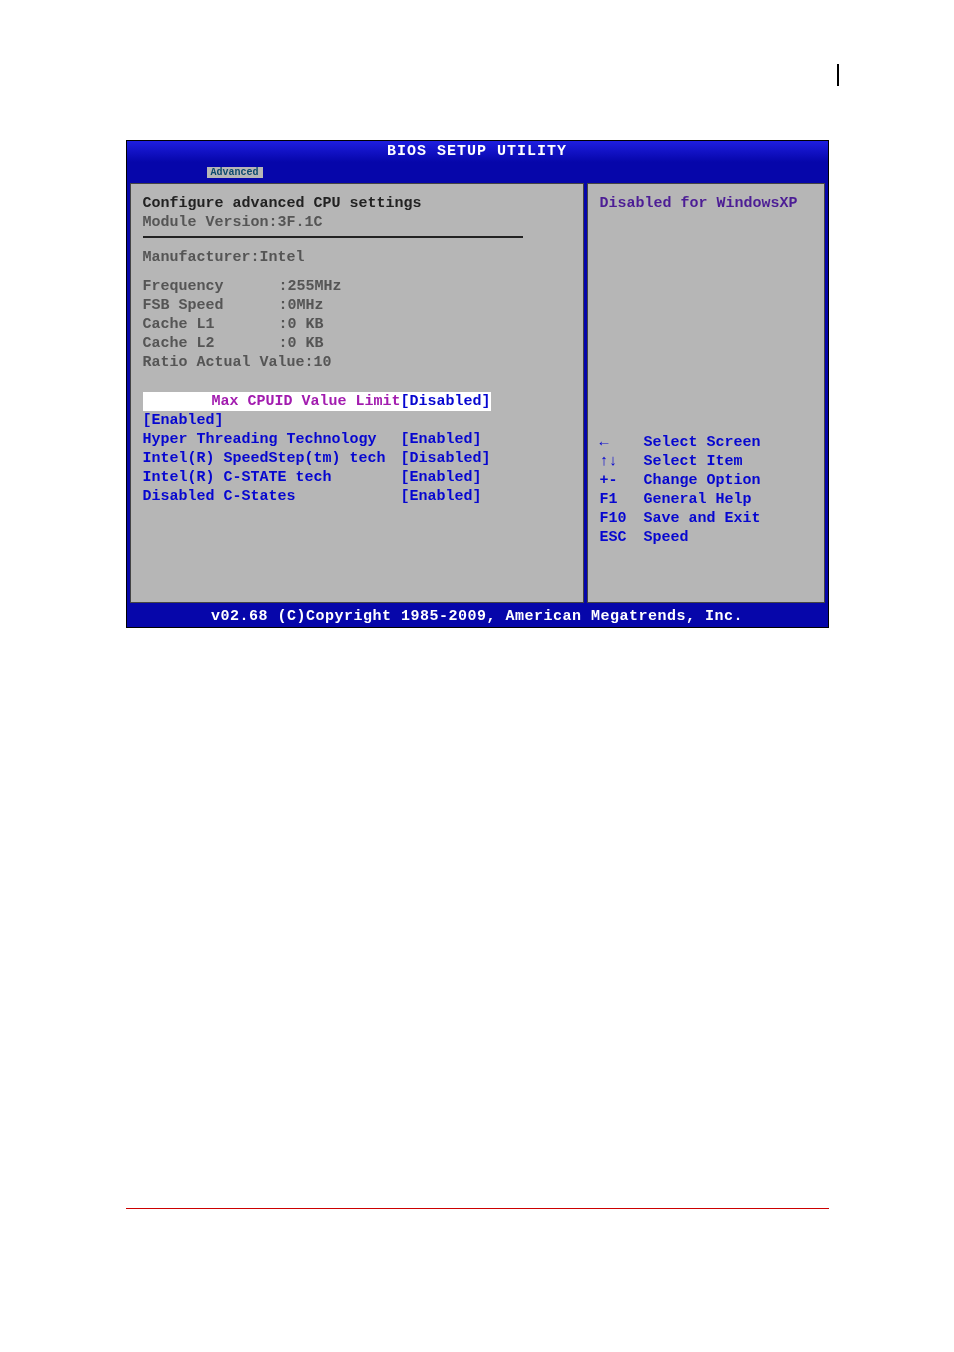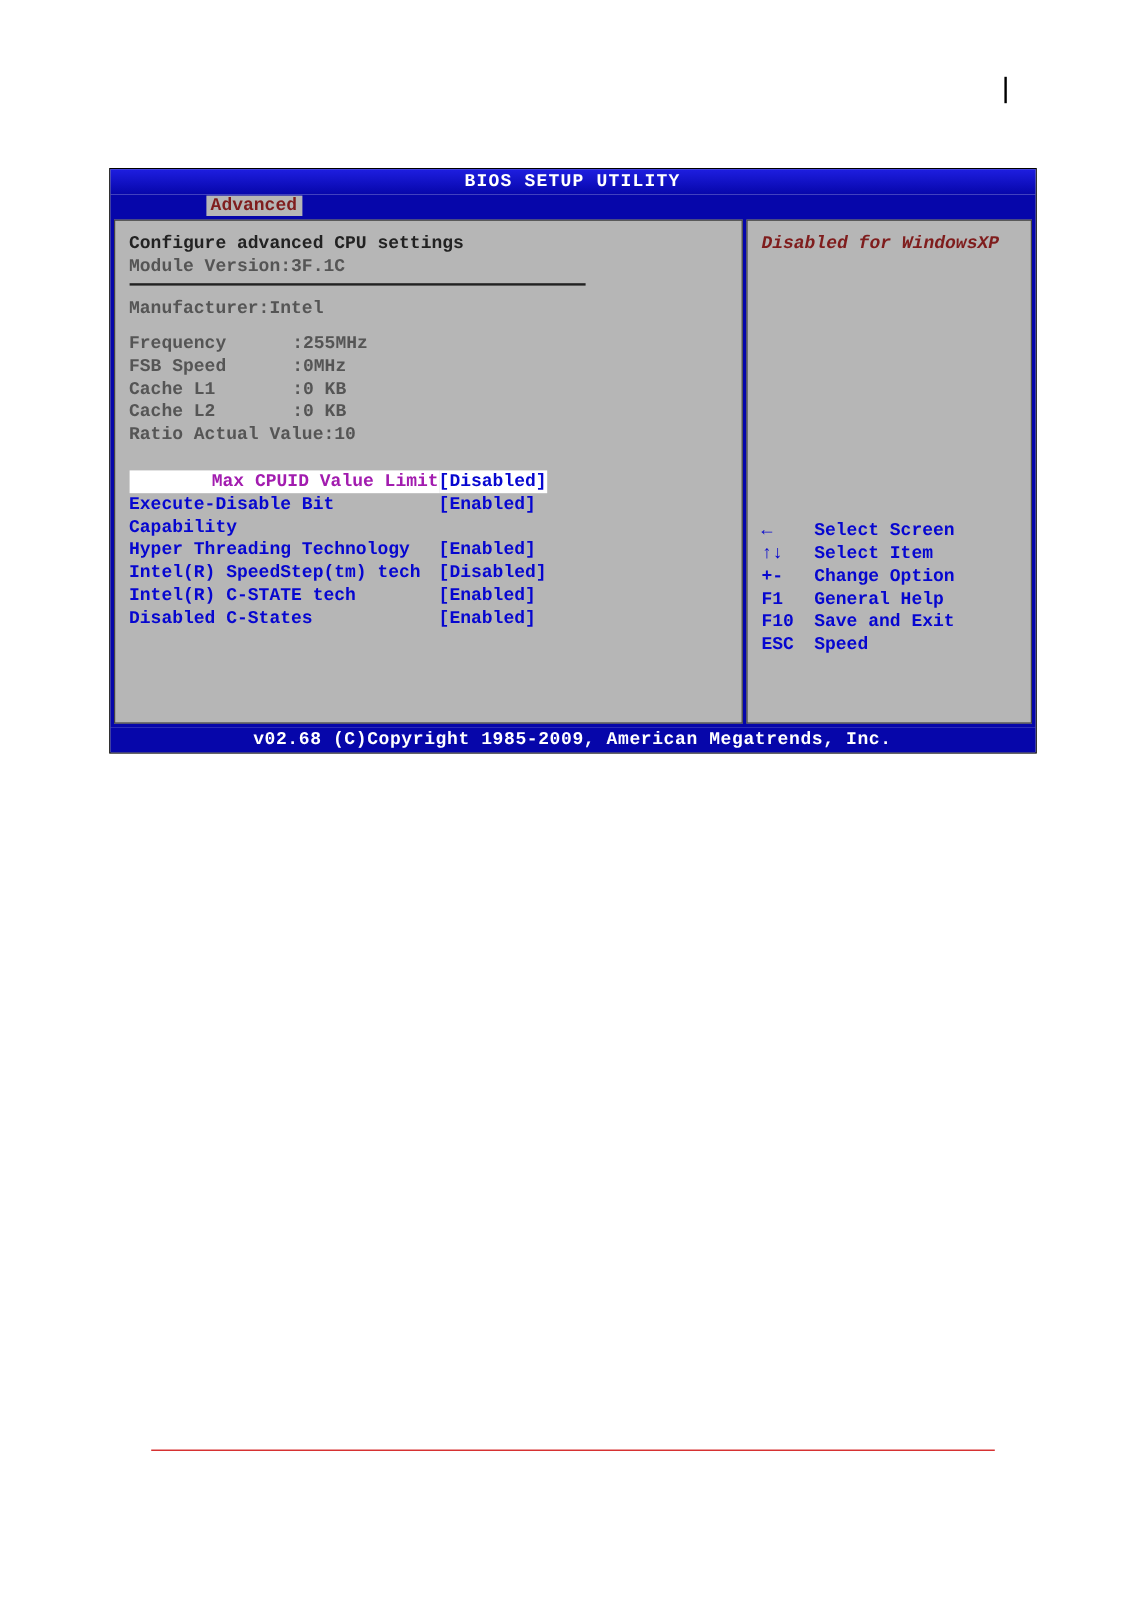--- a/index.html
+++ b/index.html
@@ -1,35 +1,35 @@
 <!DOCTYPE html>
 <html><head>
 <meta charset="utf-8">
 <style>
   * { margin: 0; padding: 0; box-sizing: border-box; }
   body { background: #fff; width: 954px; height: 1352px; font-family: "Courier New", monospace; font-weight: bold; }
   .page { padding: 60px 0 0 0; position: relative; }
   .cursor-mark { position: absolute; top: 64px; right: 115px; width: 2px; height: 22px; background: #000; }
-  .bios-window { width: 773px; margin: 80px auto 0 auto; border: 1px solid #000; }
+  .bios-window { width: 703px; margin: 80px auto 0 auto; border: 1px solid #000; }
   .title-bar { background: linear-gradient(to bottom, #1e1ee0, #0606aa); color: #fff; text-align: center; font-size: 15px; padding: 2px 0; letter-spacing: 1px; }
   .tab-bar { background: #0606aa; padding: 0 0 0 80px; }
-  .tab { display: inline-block; background: #b6b6b6; color: #7f1d1d; font-size: 15px; padding: 0 4px; }
+  .tab { display: inline-block; background: #b6b6b6; color: #0c4a6e; font-size: 10px; padding: 0 4px; }
   .body-row { display: flex; background: #0606aa; padding: 3px; gap: 3px; }
   .main-panel { background: #b6b6b6; flex: 1; padding: 10px 12px 19px 12px; border: 1px solid #444; font-size: 15px; line-height: 19px; color: #555; min-height: 420px; }
   .side-panel { background: #b6b6b6; width: 238px; padding: 10px 12px 30px 12px; border: 1px solid #444; font-size: 15px; line-height: 19px; color: #0606d0; }
   .section-title { color: #222; font-weight: bold; }
   .hr { border: 0; border-top: 2px solid #222; margin: 4px 0 10px 0; width: 380px; }
   .info-row { display: flex; gap: 36px; }
   .info-label { width: 100px; }
   .setting-row { display: flex; color: #0606d0; }
   .setting-label { width: 258px; }
   .setting-value { }
   .selected .setting-label { background: #fff; color: #a21caf; text-align: right; }
   .selected .setting-value { background: #fff; color: #0606d0; }
-  .side-help-text { color: #7f1d1d; margin-bottom: 220px; font-style: italic; }
+  .side-help-text { color: #4c1d95; margin-bottom: 220px; }
   .key-row { display: flex; }
   .key { width: 44px; }
   .footer-bar { background: #0606aa; color: #fff; text-align: center; font-size: 15px; padding: 2px 16px; letter-spacing: 0.5px; }
   .bottom-rule { width: 703px; border: 0; border-top: 1px solid #c00; margin: 580px auto 0 auto; }
   .whitespace { height: 10px; }
 </style>
 </head>
 <body>
 
 <div class="page">
@@ -66,21 +66,20 @@
         </div>
         <div>Ratio Actual Value:10</div>
         <div class="whitespace"></div>
         <div class="whitespace"></div>
 
         <div class="setting-row selected">
           <span class="setting-label">Max CPUID Value Limit</span>
           <span class="setting-value">[Disabled]</span>
         </div>
         <div class="setting-row">
-          <span class="setting-label">Execute-Disable Bit Capability</span>
           <span class="setting-value">[Enabled]</span>
         </div>
         <div class="setting-row">
           <span class="setting-label">Hyper Threading Technology</span>
           <span class="setting-value">[Enabled]</span>
         </div>
         <div class="setting-row">
           <span class="setting-label">Intel(R) SpeedStep(tm) tech</span>
           <span class="setting-value">[Disabled]</span>
         </div>

